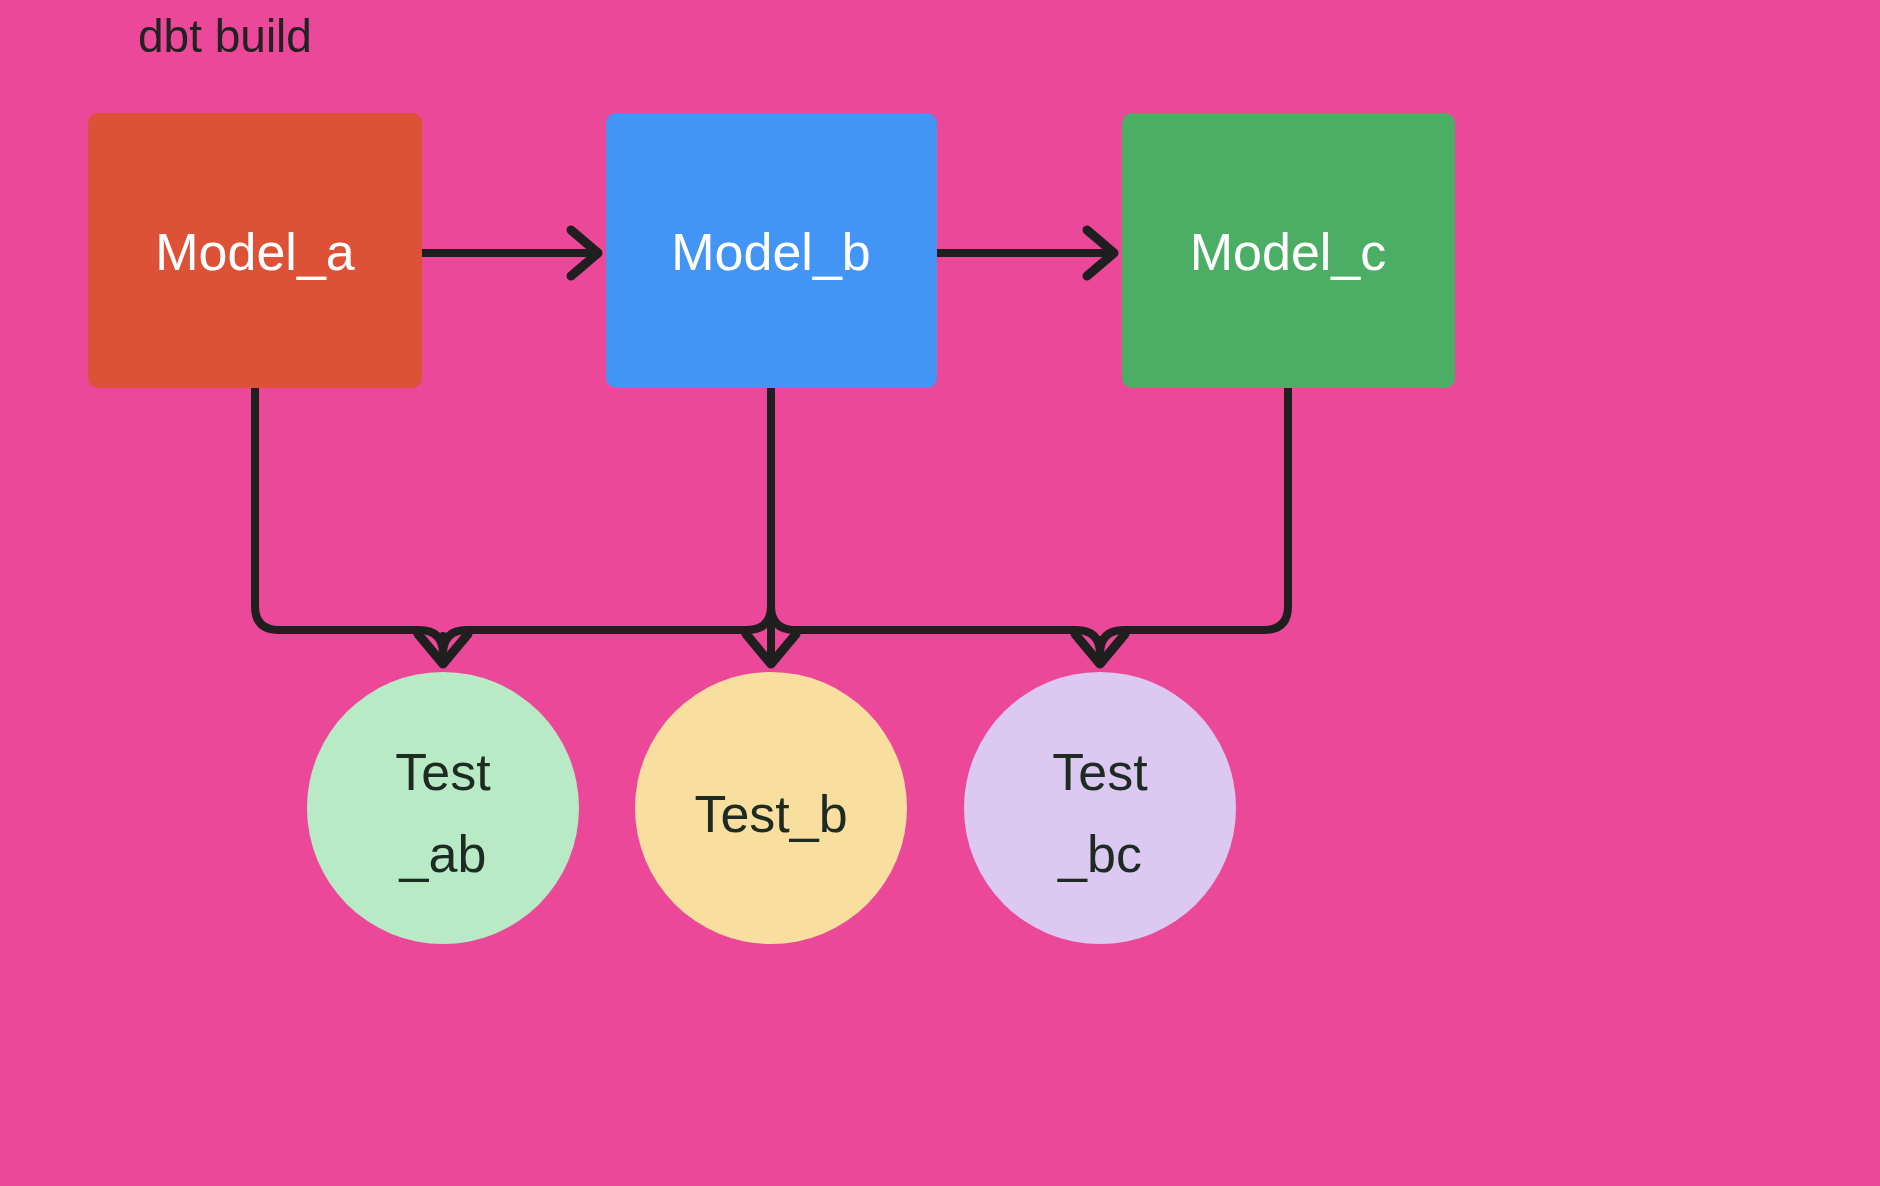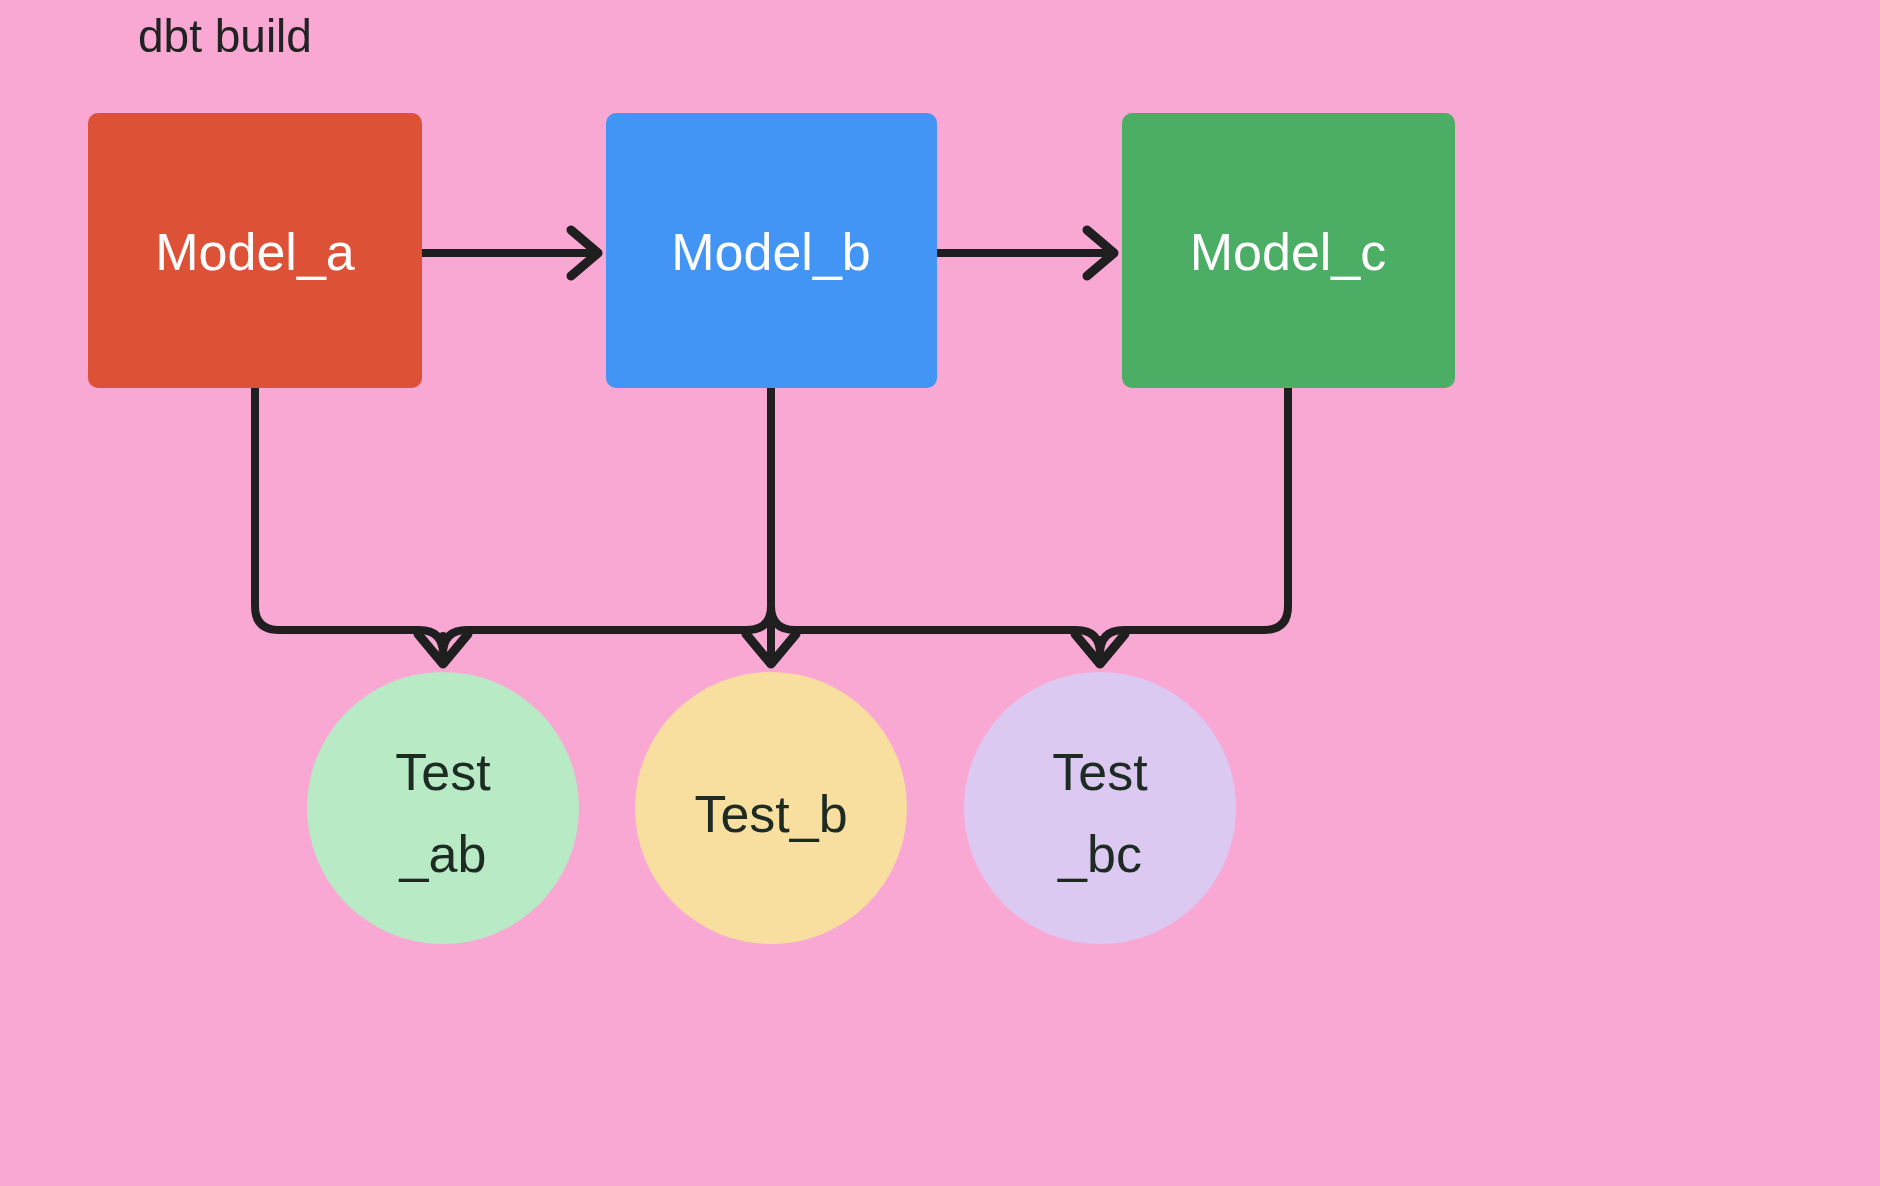--- a/index.html
+++ b/index.html
@@ -7,21 +7,21 @@
     padding: 0;
     background: #ffffff;
   }
   body {
     font-family: "Liberation Sans", sans-serif;
   }
   #canvas {
     position: relative;
     width: 1880px;
     height: 1186px;
-    background: #f9a8d4;
+    background: #ec4899;
     overflow: hidden;
   }
   #diagram-svg {
     position: absolute;
     left: 0;
     top: 0;
     width: 1880px;
     height: 1186px;
   }
   .title-text {

